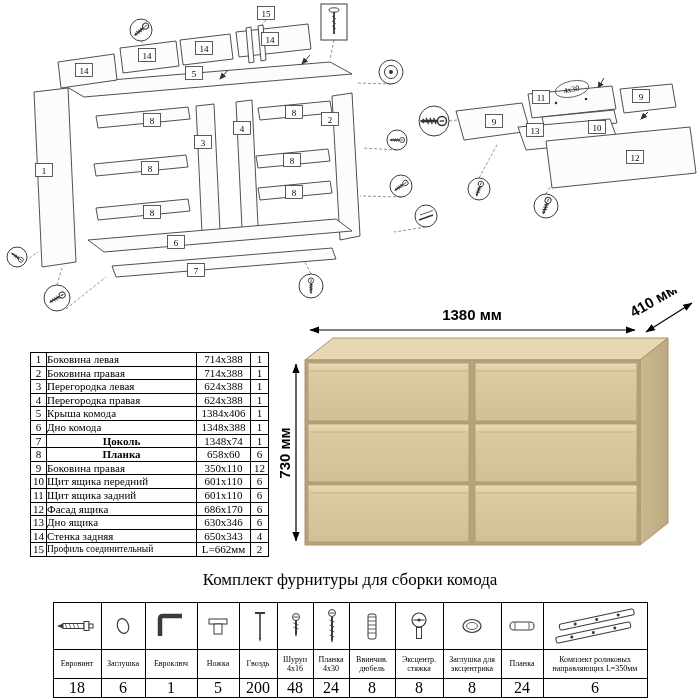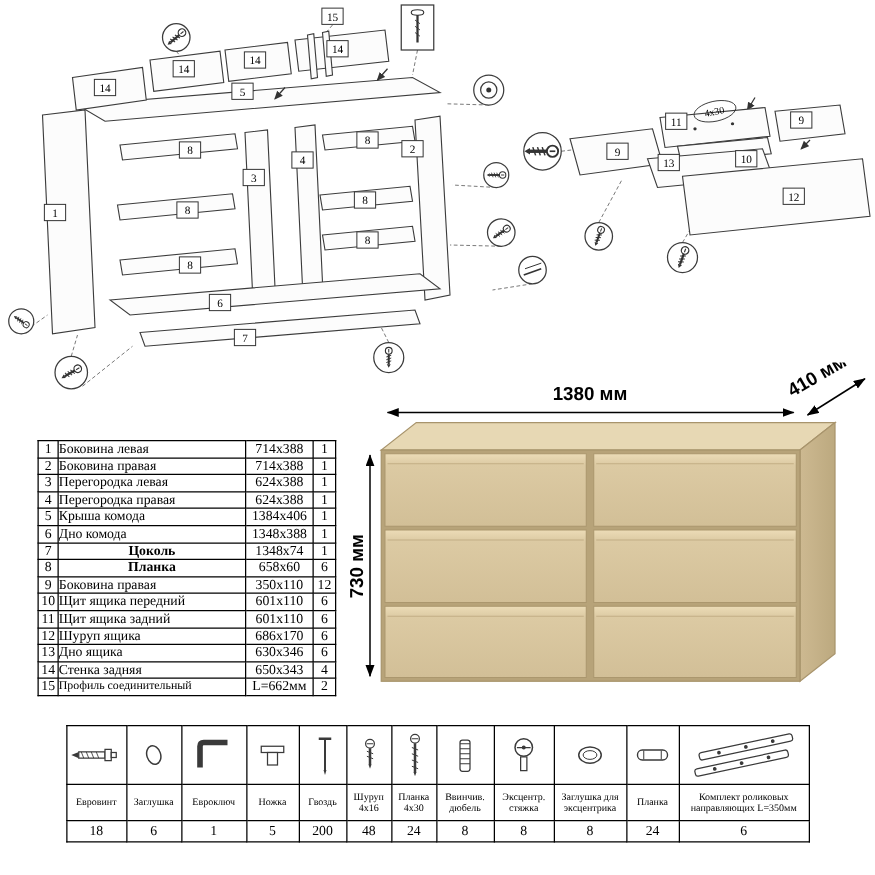--- a/index.html
+++ b/index.html
@@ -30,21 +30,21 @@
   table.parts td.center{text-align:center;font-weight:bold;}
 
   
   #hw{position:absolute;left:0;top:568px;width:700px;text-align:center;}
   #hw h2{font:17px "Liberation Serif",serif;font-weight:normal;margin:2px 0 7px 0;}
   table.hw{border-collapse:collapse;margin:12px auto;table-layout:fixed;width:594px;}
   table.hw td{border:1px solid #000;text-align:center;vertical-align:middle;
               font-family:"Liberation Serif",serif;}
   table.hw td.ico{height:46px;padding:0;}
   table.hw td.nm{font-size:8px;line-height:1.15;height:26px;padding:1px;}
-  table.hw td.qt{font-size:11px;height:16px;padding:0;}
+  table.hw td.qt{font-size:16px;height:16px;padding:0;}
   .hwico{display:block;margin:0 auto;}
 </style>
 </head>
 <body>
 
 <div id="page">
 
   <div id="diag-wrap">
   <svg width="700" height="345" viewBox="0 0 700 345">
     <defs>
@@ -389,21 +389,21 @@
             <td class="qty">6</td>
           </tr>
         <tr>
             <td class="num">11</td>
             <td>Щит ящика задний</td>
             <td class="size">601x110</td>
             <td class="qty">6</td>
           </tr>
         <tr>
             <td class="num">12</td>
-            <td>Шуруп ящика</td>
+            <td>Фасад ящика</td>
             <td class="size">686x170</td>
             <td class="qty">6</td>
           </tr>
         <tr>
             <td class="num">13</td>
             <td>Дно ящика</td>
             <td class="size">630x346</td>
             <td class="qty">6</td>
           </tr>
         <tr>
@@ -416,20 +416,21 @@
             <td class="num">15</td>
             <td style="font-size:9.5px">Профиль соединительный</td>
             <td class="size">L=662мм</td>
             <td class="qty">2</td>
           </tr>
       </tbody>
     </table>
   </div>
 
   <div id="hw">
+    <h2>Комплект фурнитуры для сборки комода</h2>
     <table class="hw">
       <colgroup>
         <col style="width:48px">
           <col style="width:44px">
           <col style="width:52px">
           <col style="width:42px">
         <col style="width:38px">
           <col style="width:36px">
           <col style="width:36px">
           <col style="width:46px">

